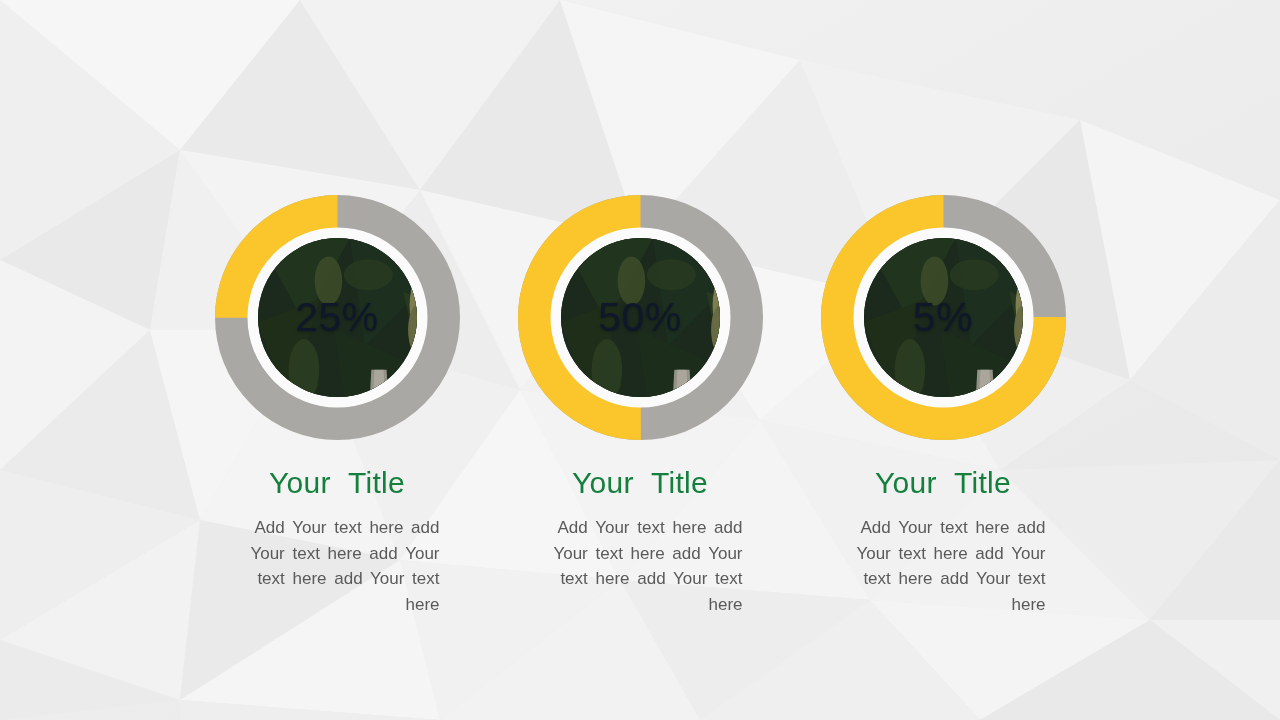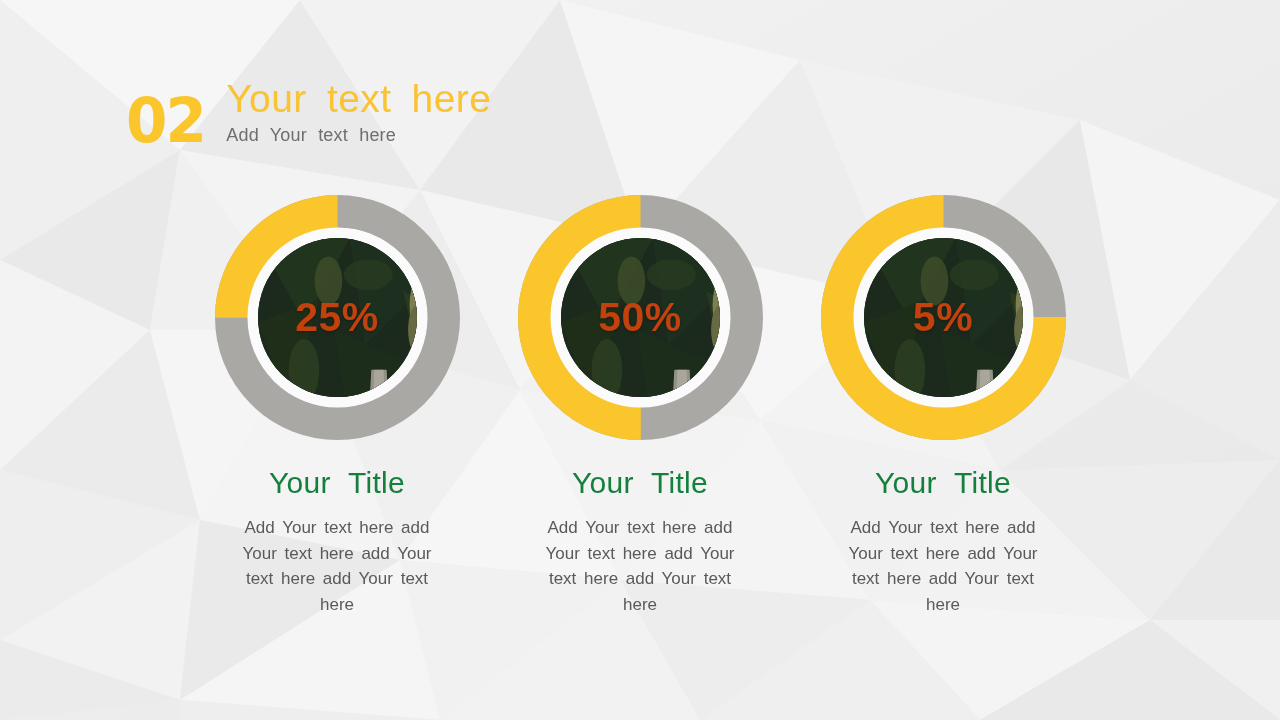--- a/index.html
+++ b/index.html
@@ -129,41 +129,41 @@
   .donut-value {
     position: absolute;
     left: 0;
     top: 0;
     width: 245px;
     height: 245px;
     display: flex;
     align-items: center;
     justify-content: center;
     font-size: 41px;
-    font-weight: 700;
-    color: #c2410c;
+    font-weight: 400;
+    color: #0f172a;
     letter-spacing: 0.5px;
     text-shadow: 0 1px 3px rgba(0,0,0,0.30);
     text-align: center;
   }
 
   .column-title {
     margin-top: 26px;
     font-size: 30px;
     font-weight: 400;
     color: #15803d;
     word-spacing: 9px;
     letter-spacing: 0.3px;
     text-align: center;
   }
 
   .column-body {
     margin-top: 15px;
     width: 205px;
-    text-align: center;
+    text-align: right;
     font-size: 17px;
     line-height: 25.5px;
     color: #5a5a5a;
     word-spacing: 3px;
   }
 </style>
 </head>
 <body>
 
 <div id="slide">
@@ -219,27 +219,20 @@
       <polygon points="620,580 700,720 440,720" fill="#f2f2f2"></polygon>
       <polygon points="870,600 1150,620 980,720" fill="#f4f4f4"></polygon>
       <polygon points="870,600 980,720 700,720" fill="#efefef"></polygon>
       <polygon points="1150,620 1280,620 1280,720" fill="#f0f0f0"></polygon>
       <polygon points="1150,620 1280,720 980,720" fill="#e9e9e9"></polygon>
       <polygon points="0,640 180,700 0,720" fill="#ebebeb"></polygon>
       <polygon points="180,700 440,720 180,720" fill="#eeeeee"></polygon>
     </g>
   </svg>
 
-  <div id="header">
-    <div id="header-number">02</div>
-    <div id="header-text">
-      <div id="header-title">Your  text  here</div>
-      <div id="header-subtitle">Add  Your  text  here</div>
-    </div>
-  </div>
 
   <div id="columns">
 
     <div class="column">
       <div class="donut">
         <svg viewBox="0 0 245 245">
           <circle cx="122.5" cy="122.5" r="106" fill="none" stroke="#aaa8a4" stroke-width="33"></circle>
           <circle class="donut-progress" cx="122.5" cy="122.5" r="106" fill="none" stroke="#fac62b" stroke-width="33" stroke-dasharray="166.50441064025904 499.5132319207771" transform="rotate(-90 122.5 122.5) scale(1,-1) translate(0,-245)"></circle>
           <circle cx="122.5" cy="122.5" r="82" fill="none" stroke="#fbfbfb" stroke-width="16"></circle>
         </svg>

